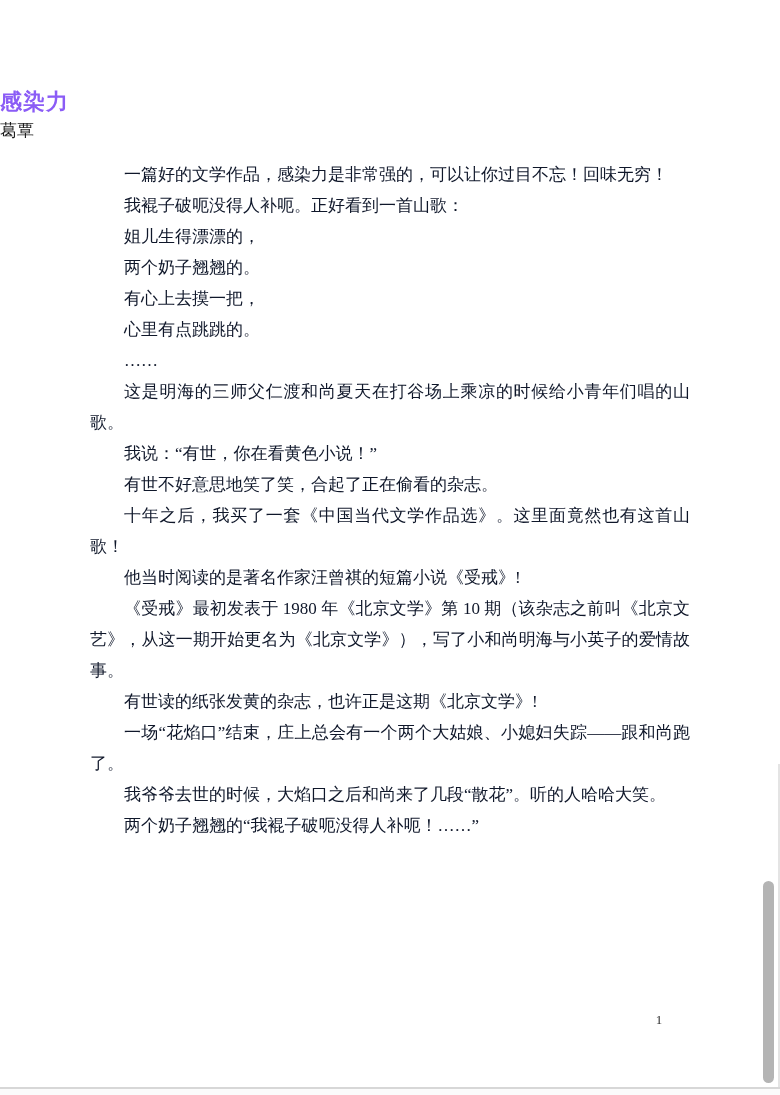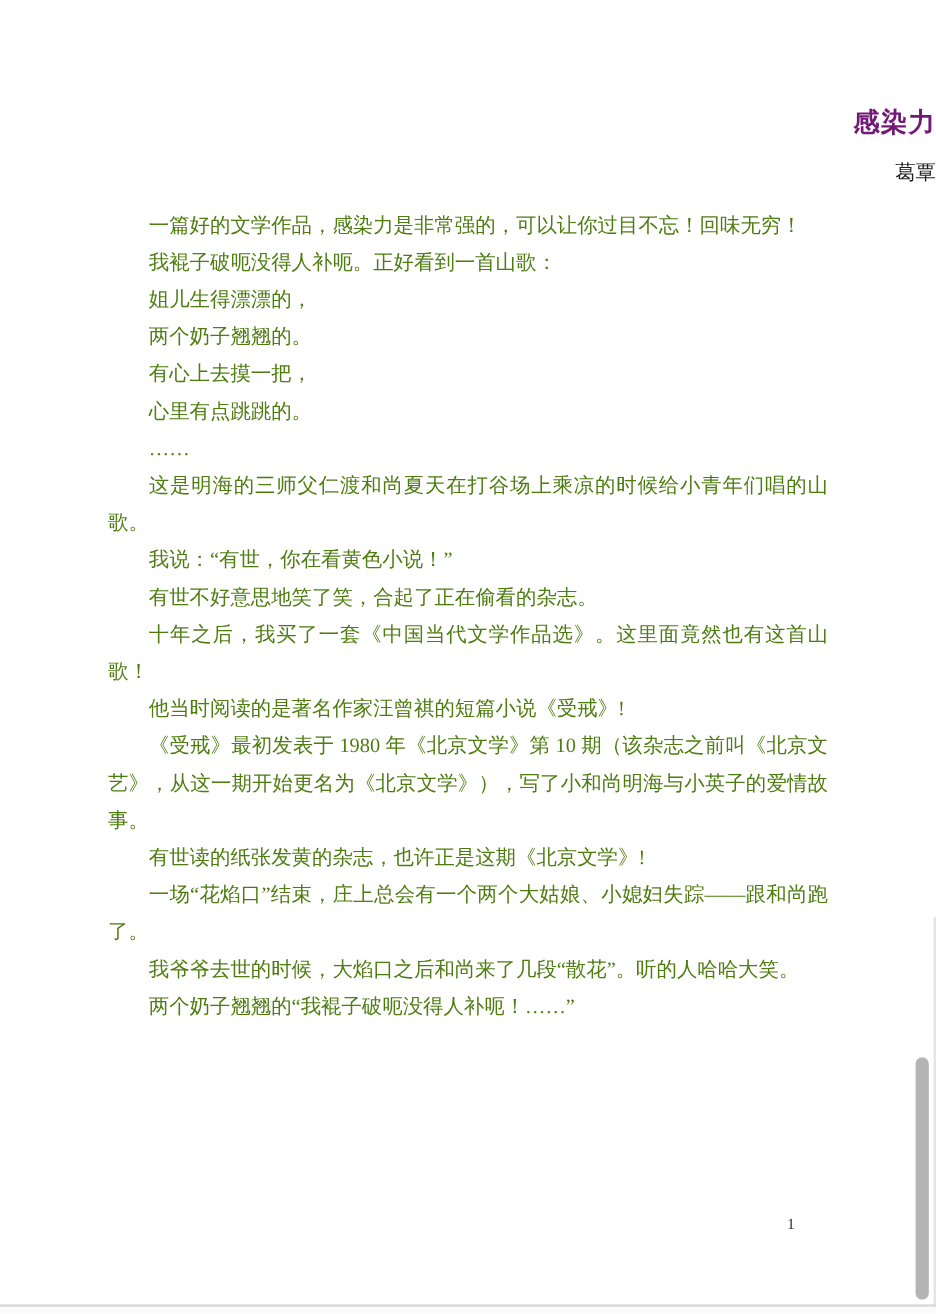--- a/index.html
+++ b/index.html
@@ -15,38 +15,38 @@
     font-family: "Liberation Serif", "DejaVu Serif", serif;
   }
   .page {
     position: absolute;
     inset: 0;
     background: #ffffff;
   }
   .doc-title {
     margin: 0;
     padding-top: 87px;
-    text-align: right;
+    text-align: left;
     font-size: 22px;
     font-weight: 700;
     letter-spacing: 1px;
-    color: #701a75;
+    color: #8b5cf6;
   }
   .doc-author {
-    margin-top: 15px;
-    text-align: right;
+    margin-top: 2px;
+    text-align: left;
     font-size: 17px;
     color: #1c1c1c;
   }
   .doc-body {
     width: 600px;
     margin: 17px auto 0 auto;
     font-size: 17px;
     line-height: 31px;
-    color: #4d7c0f;
+    color: #0f172a;
     text-align: justify;
     text-align-last: left;
   }
   .doc-body p {
     margin: 0;
     padding: 0;
     text-indent: 2em;
   }
   .page-number {
     position: absolute;

